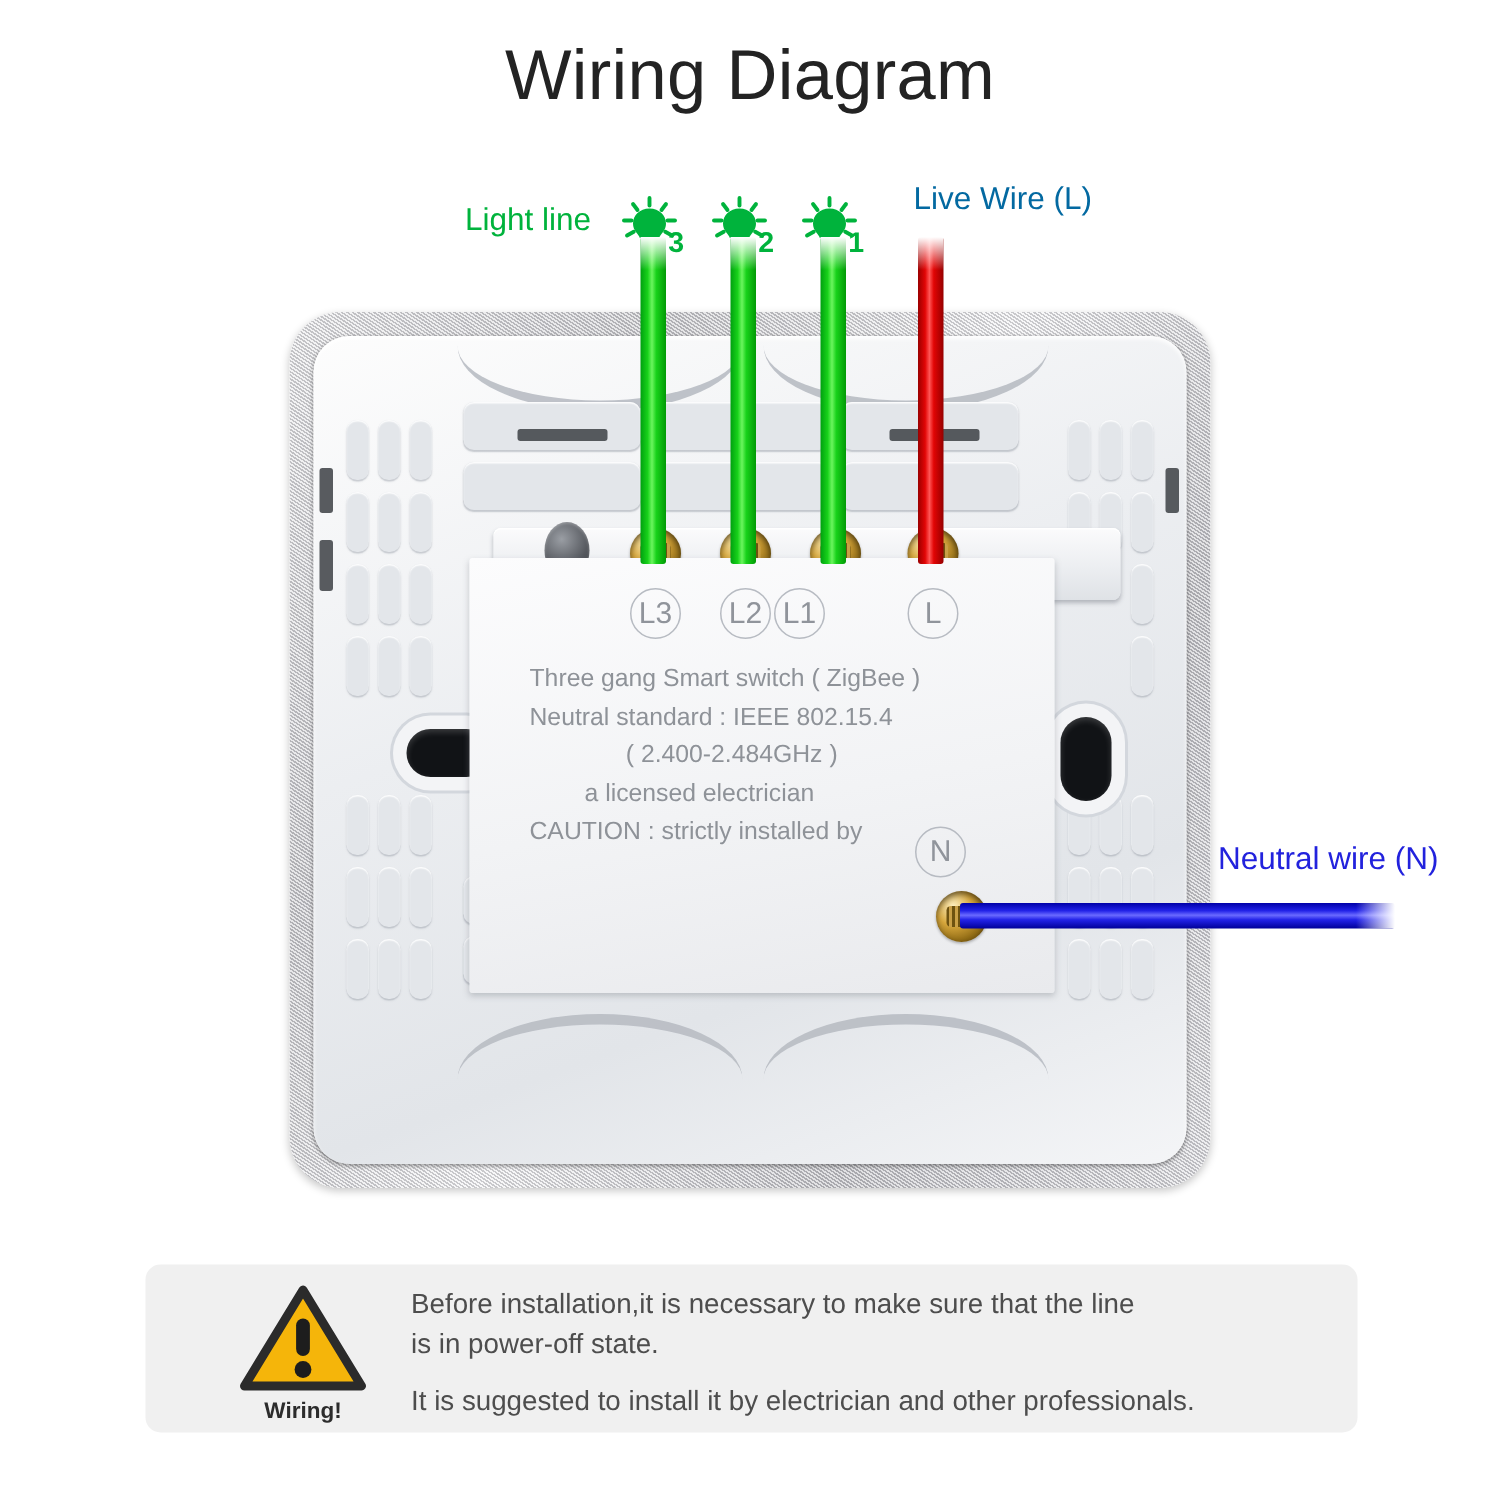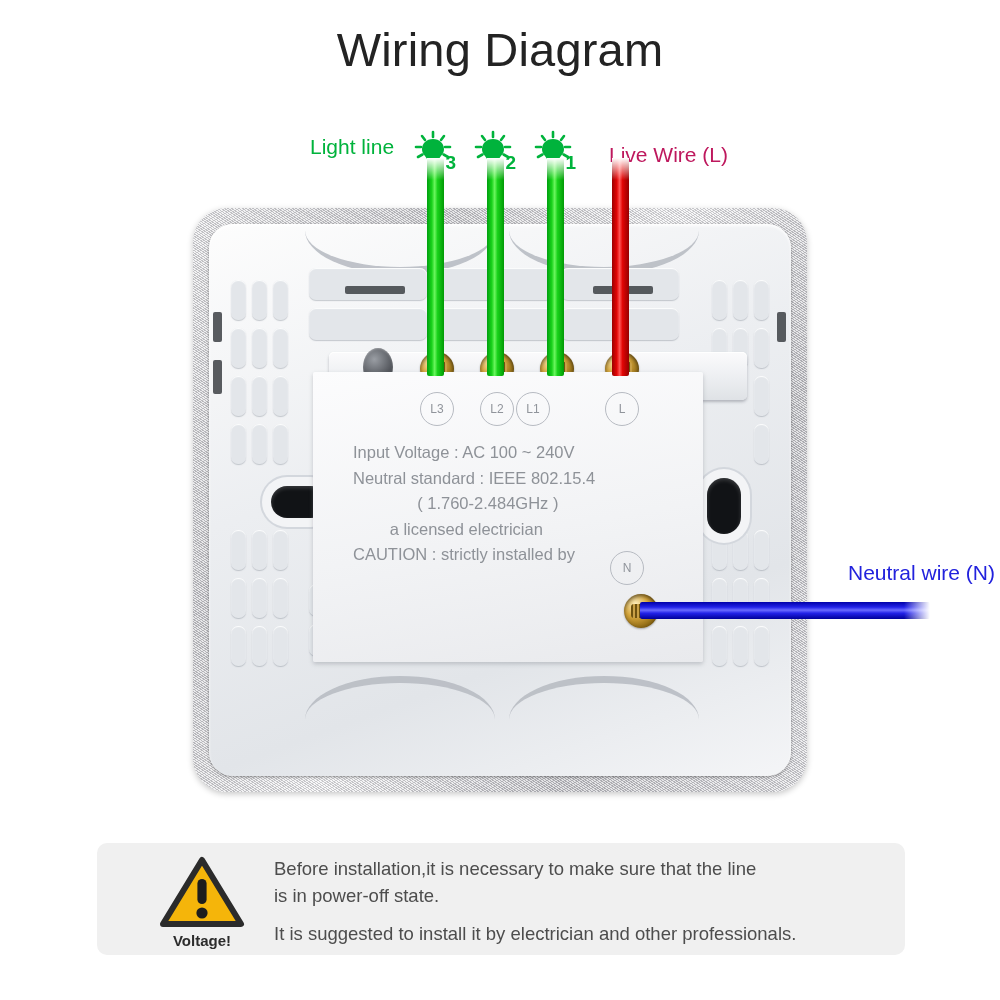--- a/index.html
+++ b/index.html
@@ -15,22 +15,22 @@
   #page-title {
     position: absolute; top: 22px; left: 0; width: 1000px;
     text-align: center;
     font-size: 47px; font-weight: 400; color: #232323;
     letter-spacing: 0.2px;
   }
 
   
   .wire-label { position: absolute; font-size: 21px; white-space: nowrap; }
   #label-light-line { left: 310px; top: 135px; color: #00b33c; }
-  #label-live-wire  { left: 609px; top: 143px; color: #be185d; }
-  #label-neutral    { left: 812px; top: 561px; color: #2222dd; margin-left: 36px; }
+  #label-live-wire  { left: 609px; top: 121px; color: #0369a1; }
+  #label-neutral    { left: 812px; top: 561px; color: #2222dd; }
 
   
   .bulb { position: absolute; width: 42px; height: 40px; top: 130px; }
   #bulb-3 { left: 412px; }
   #bulb-2 { left: 472px; }
   #bulb-1 { left: 532px; }
   .bulb svg { display: block; width: 42px; height: 40px; }
   .bulb-num {
     position: absolute; right: -2px; bottom: -4px;
     font-size: 19px; font-weight: 700; color: #00b33c;
@@ -136,21 +136,21 @@
   
   #spec-panel {
     position: absolute; left: 313px; top: 372px; width: 390px; height: 290px;
     background: linear-gradient(170deg,#fcfcfd 0%,#f2f3f5 55%,#e9eaed 100%);
     box-shadow: 0 2px 4px rgba(120,125,135,.38);
     border-radius: 2px;
   }
   .term-circle {
     position: absolute; width: 34px; height: 34px; border-radius: 50%;
     border: 1.6px solid #b7bbc2; color: #90949b;
-    font-size: 12px; display: flex; align-items: center; justify-content: center;
+    font-size: 20px; display: flex; align-items: center; justify-content: center;
   }
   #term-l3 { left: 420px; top: 392px; }
   #term-l2 { left: 480px; top: 392px; }
   #term-l1 { left: 516px; top: 392px; }
   #term-l  { left: 605px; top: 392px; }
   #term-n  { left: 610px; top: 551px; }
 
   #spec-lines {
     position: absolute; left: 353px; top: 440px; width: 330px;
     color: #8e9298; font-size: 16.5px; line-height: 25.5px;
@@ -329,42 +329,42 @@
 
   <div id="spec-panel"></div>
 
   <div class="term-circle" id="term-l3">L3</div>
   <div class="term-circle" id="term-l2">L2</div>
   <div class="term-circle" id="term-l1">L1</div>
   <div class="term-circle" id="term-l">L</div>
   <div class="term-circle" id="term-n">N</div>
 
   <div id="spec-lines">
-    <div class="ln">Input Voltage : AC 100 ~ 240V</div>
+    <div class="ln">Three gang Smart switch ( ZigBee )</div>
     <div class="ln">Neutral standard : IEEE 802.15.4</div>
-    <div class="ln">              ( 1.760-2.484GHz )</div>
+    <div class="ln">              ( 2.400-2.484GHz )</div>
     <div class="ln">        a licensed electrician</div>
     <div class="ln">CAUTION : strictly installed by</div>
   </div>
 
   <div class="wire-v wire-green" id="wire-l3"></div>
   <div class="wire-v wire-green" id="wire-l2"></div>
   <div class="wire-v wire-green" id="wire-l1"></div>
   <div class="wire-v wire-red" id="wire-l"></div>
   <div class="screw" id="screw-n"></div>
   <div id="wire-n"></div>
 
   <div id="caution-box">
     <div id="caution-icon-wrap">
       <svg width="86" height="74" viewBox="0 0 86 74">
         <path d="M43 5 L82 69 L4 69 Z" fill="#f5b50a" stroke="#2b2b2b" stroke-width="6" stroke-linejoin="round"></path>
         <rect x="38.4" y="24" width="9.2" height="25" rx="4.6" fill="#1d1d1d"></rect>
         <circle cx="43" cy="58" r="5.6" fill="#1d1d1d"></circle>
       </svg>
-      <div id="caution-word">Voltage!</div>
+      <div id="caution-word">Wiring!</div>
     </div>
     <div id="caution-texts">
       <div class="para" style="white-space:pre-line;">Before installation,it is necessary to make sure that the line
 is in power-off state.</div>
       <div class="para">It is suggested to install it by electrician and other professionals.</div>
     </div>
   </div>
 
 </div>
 

